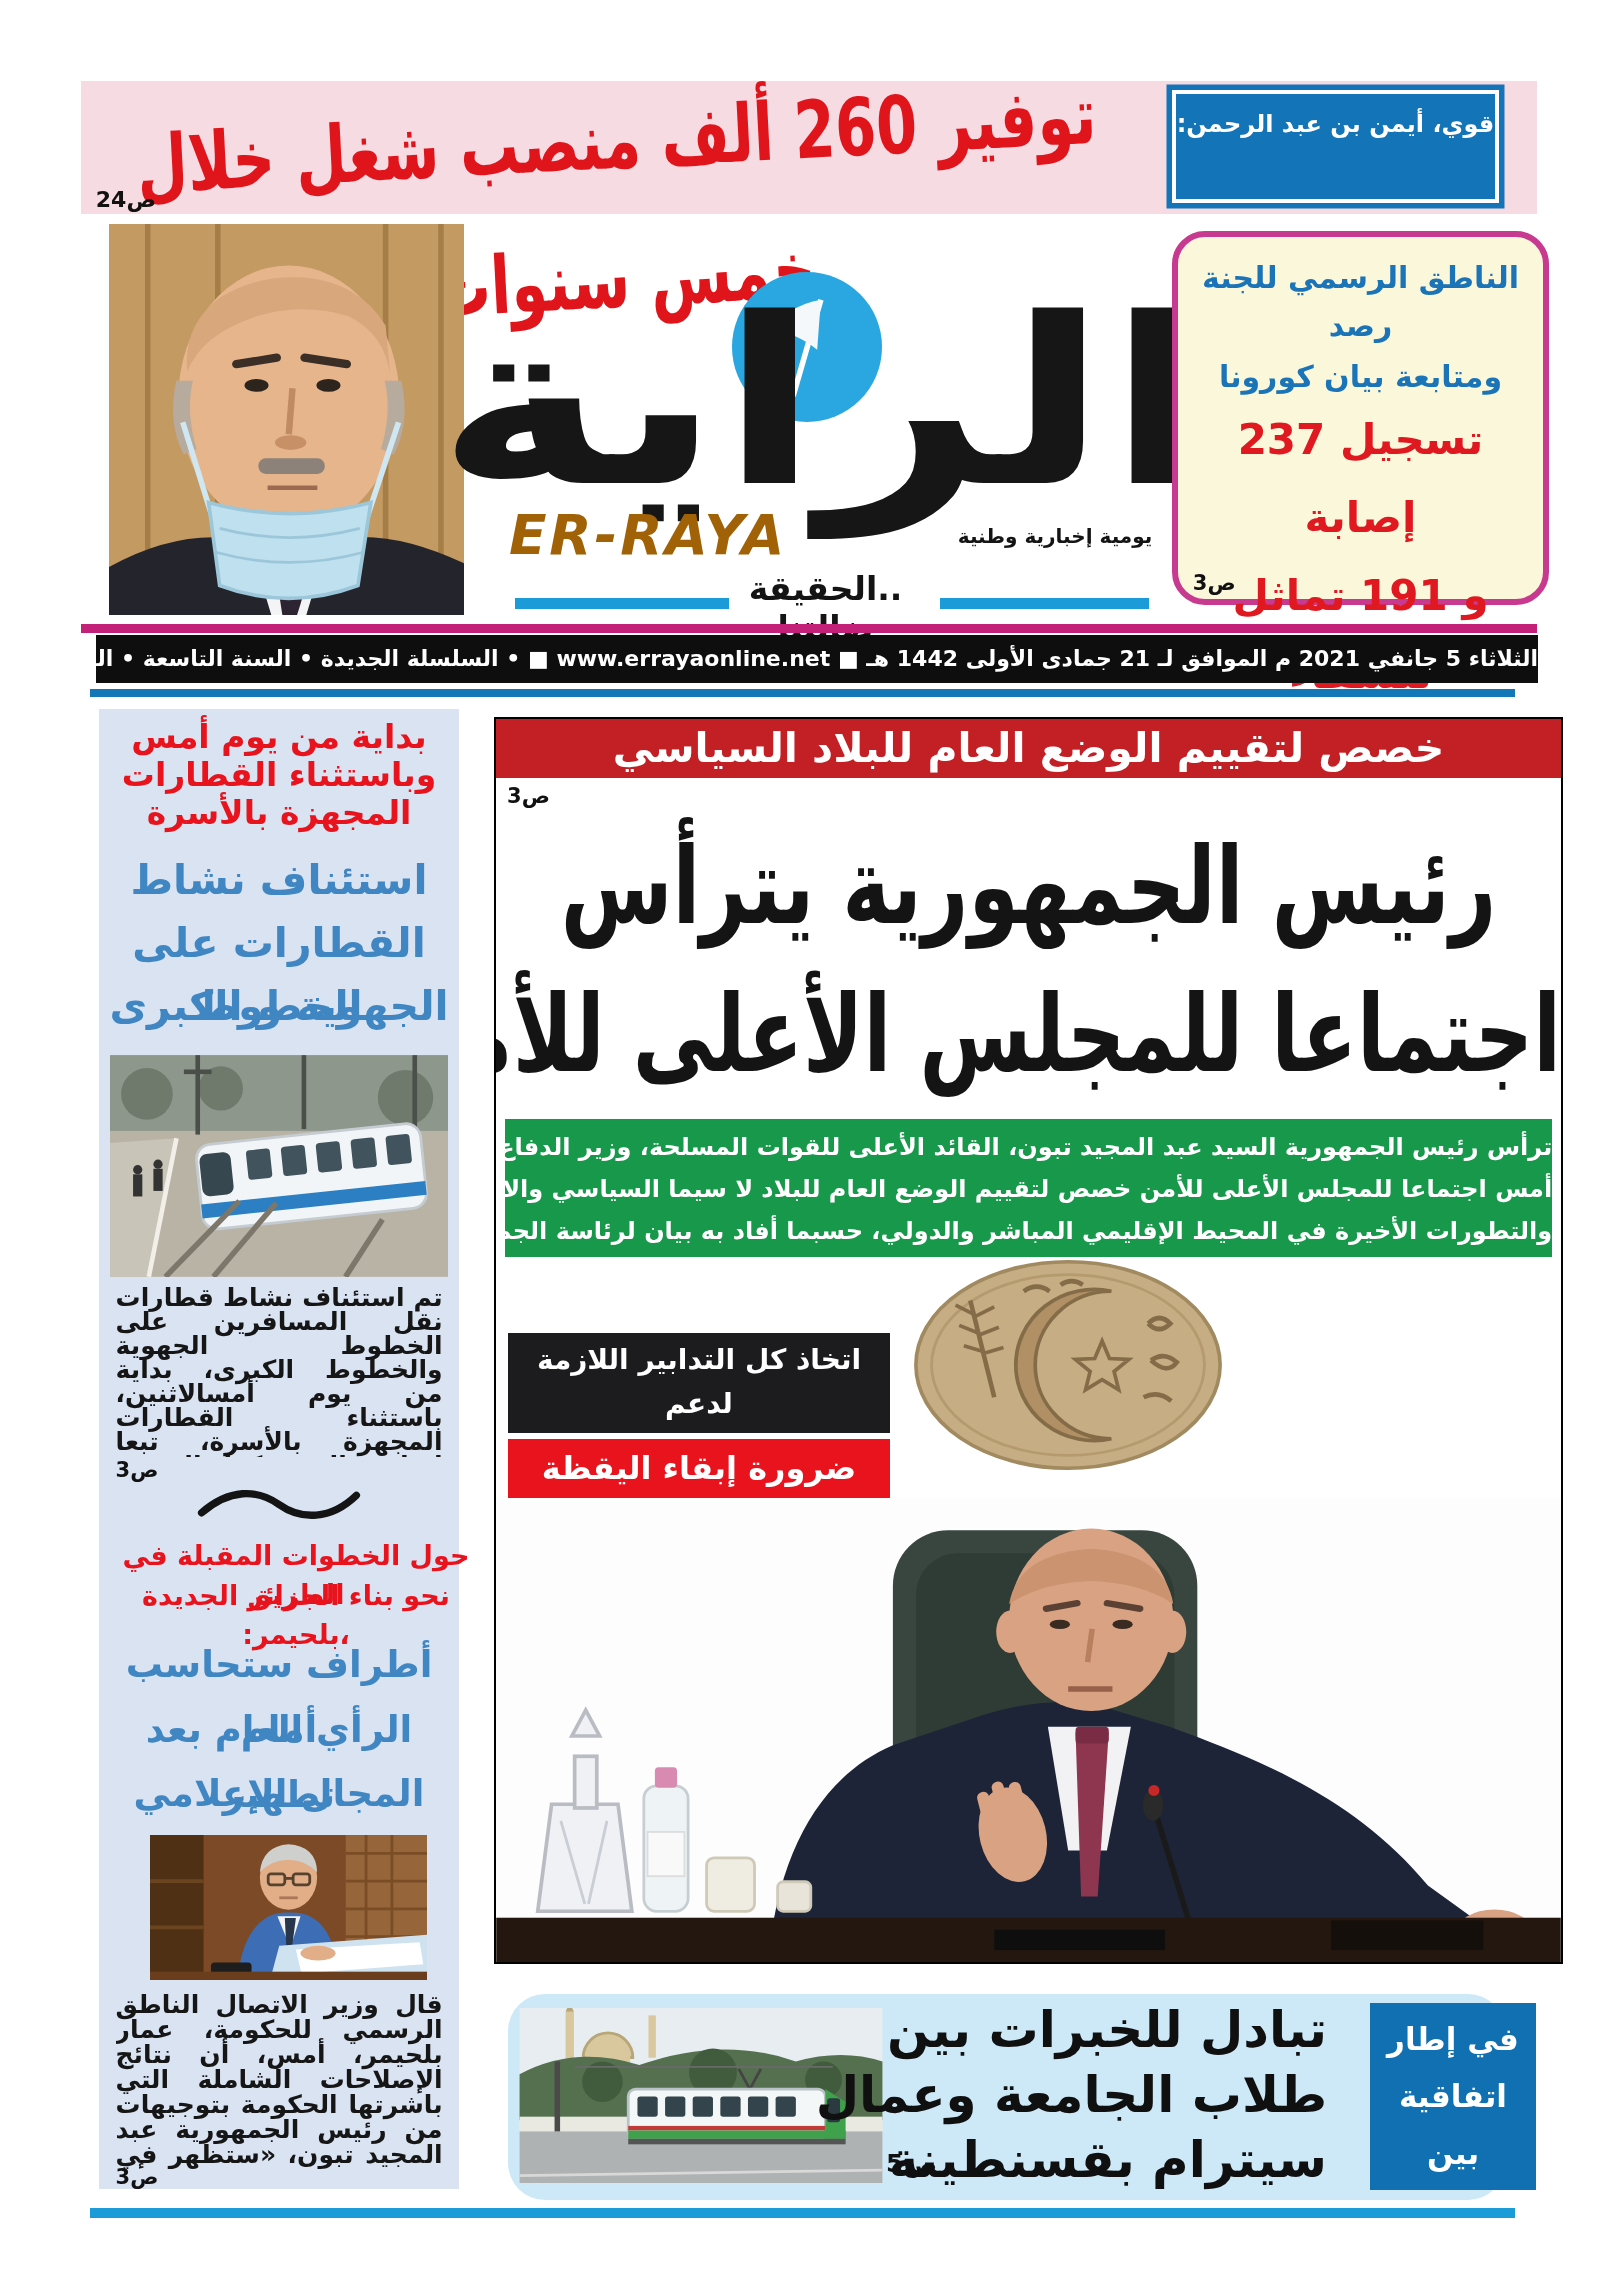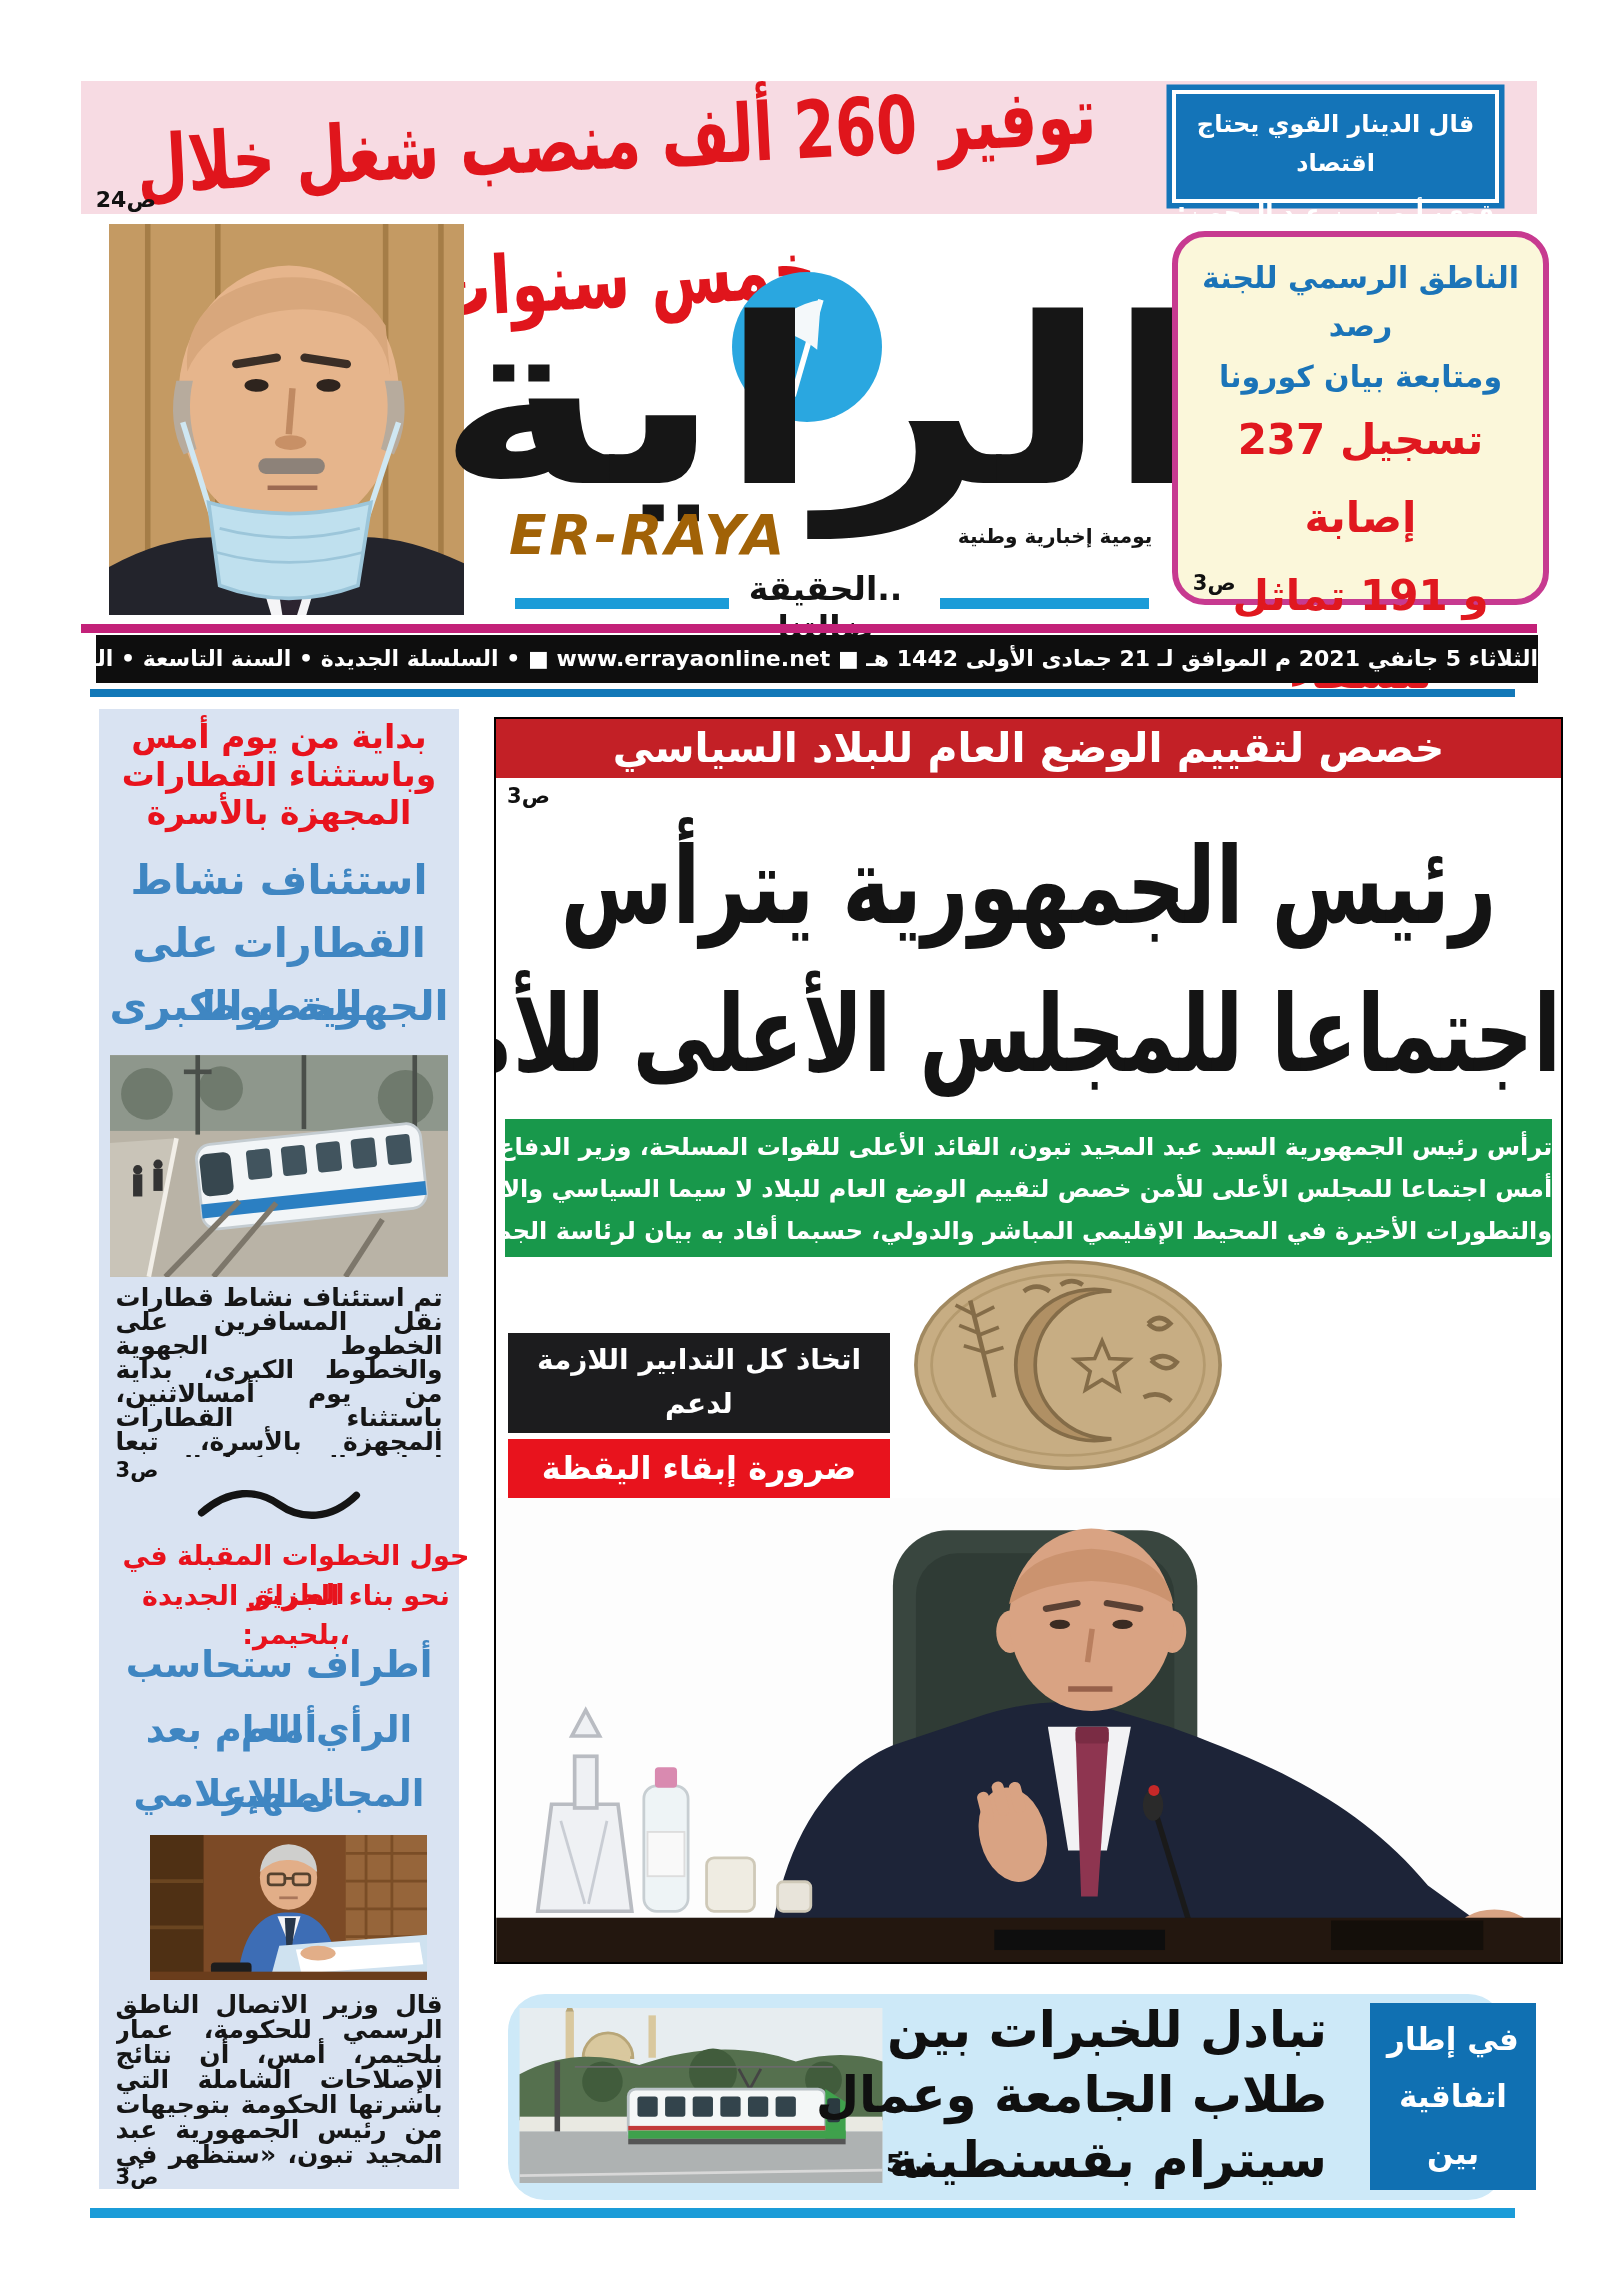--- a/index.html
+++ b/index.html
@@ -98,21 +98,20 @@
 </style>
 </head>
 <body>
 
 <div id="page">
 
   <div id="top-banner" class="abs">
     <div id="tb-headline" class="abs rtl ctr">توفير 260 ألف منصب شغل خلال خمس سنوات</div>
     <div id="tb-pageref" class="abs rtl">ص24</div>
     <div id="tb-bluebox" class="abs ctr">
-      <div class="l rtl">قال الدينار القوي يحتاج اقتصاد</div>
       <div class="l rtl">قوي، أيمن بن عبد الرحمن:</div>
     </div>
   </div>
 
   <svg id="mask-photo" class="abs" viewBox="0 0 385 424">
     <rect width="385" height="424" fill="#c49a63"></rect>
     <g stroke="#a57d47" stroke-width="6">
       <line x1="42" y1="0" x2="42" y2="424"></line>
         <line x1="118" y1="0" x2="118" y2="424"></line>
       <line x1="300" y1="0" x2="300" y2="424"></line>

